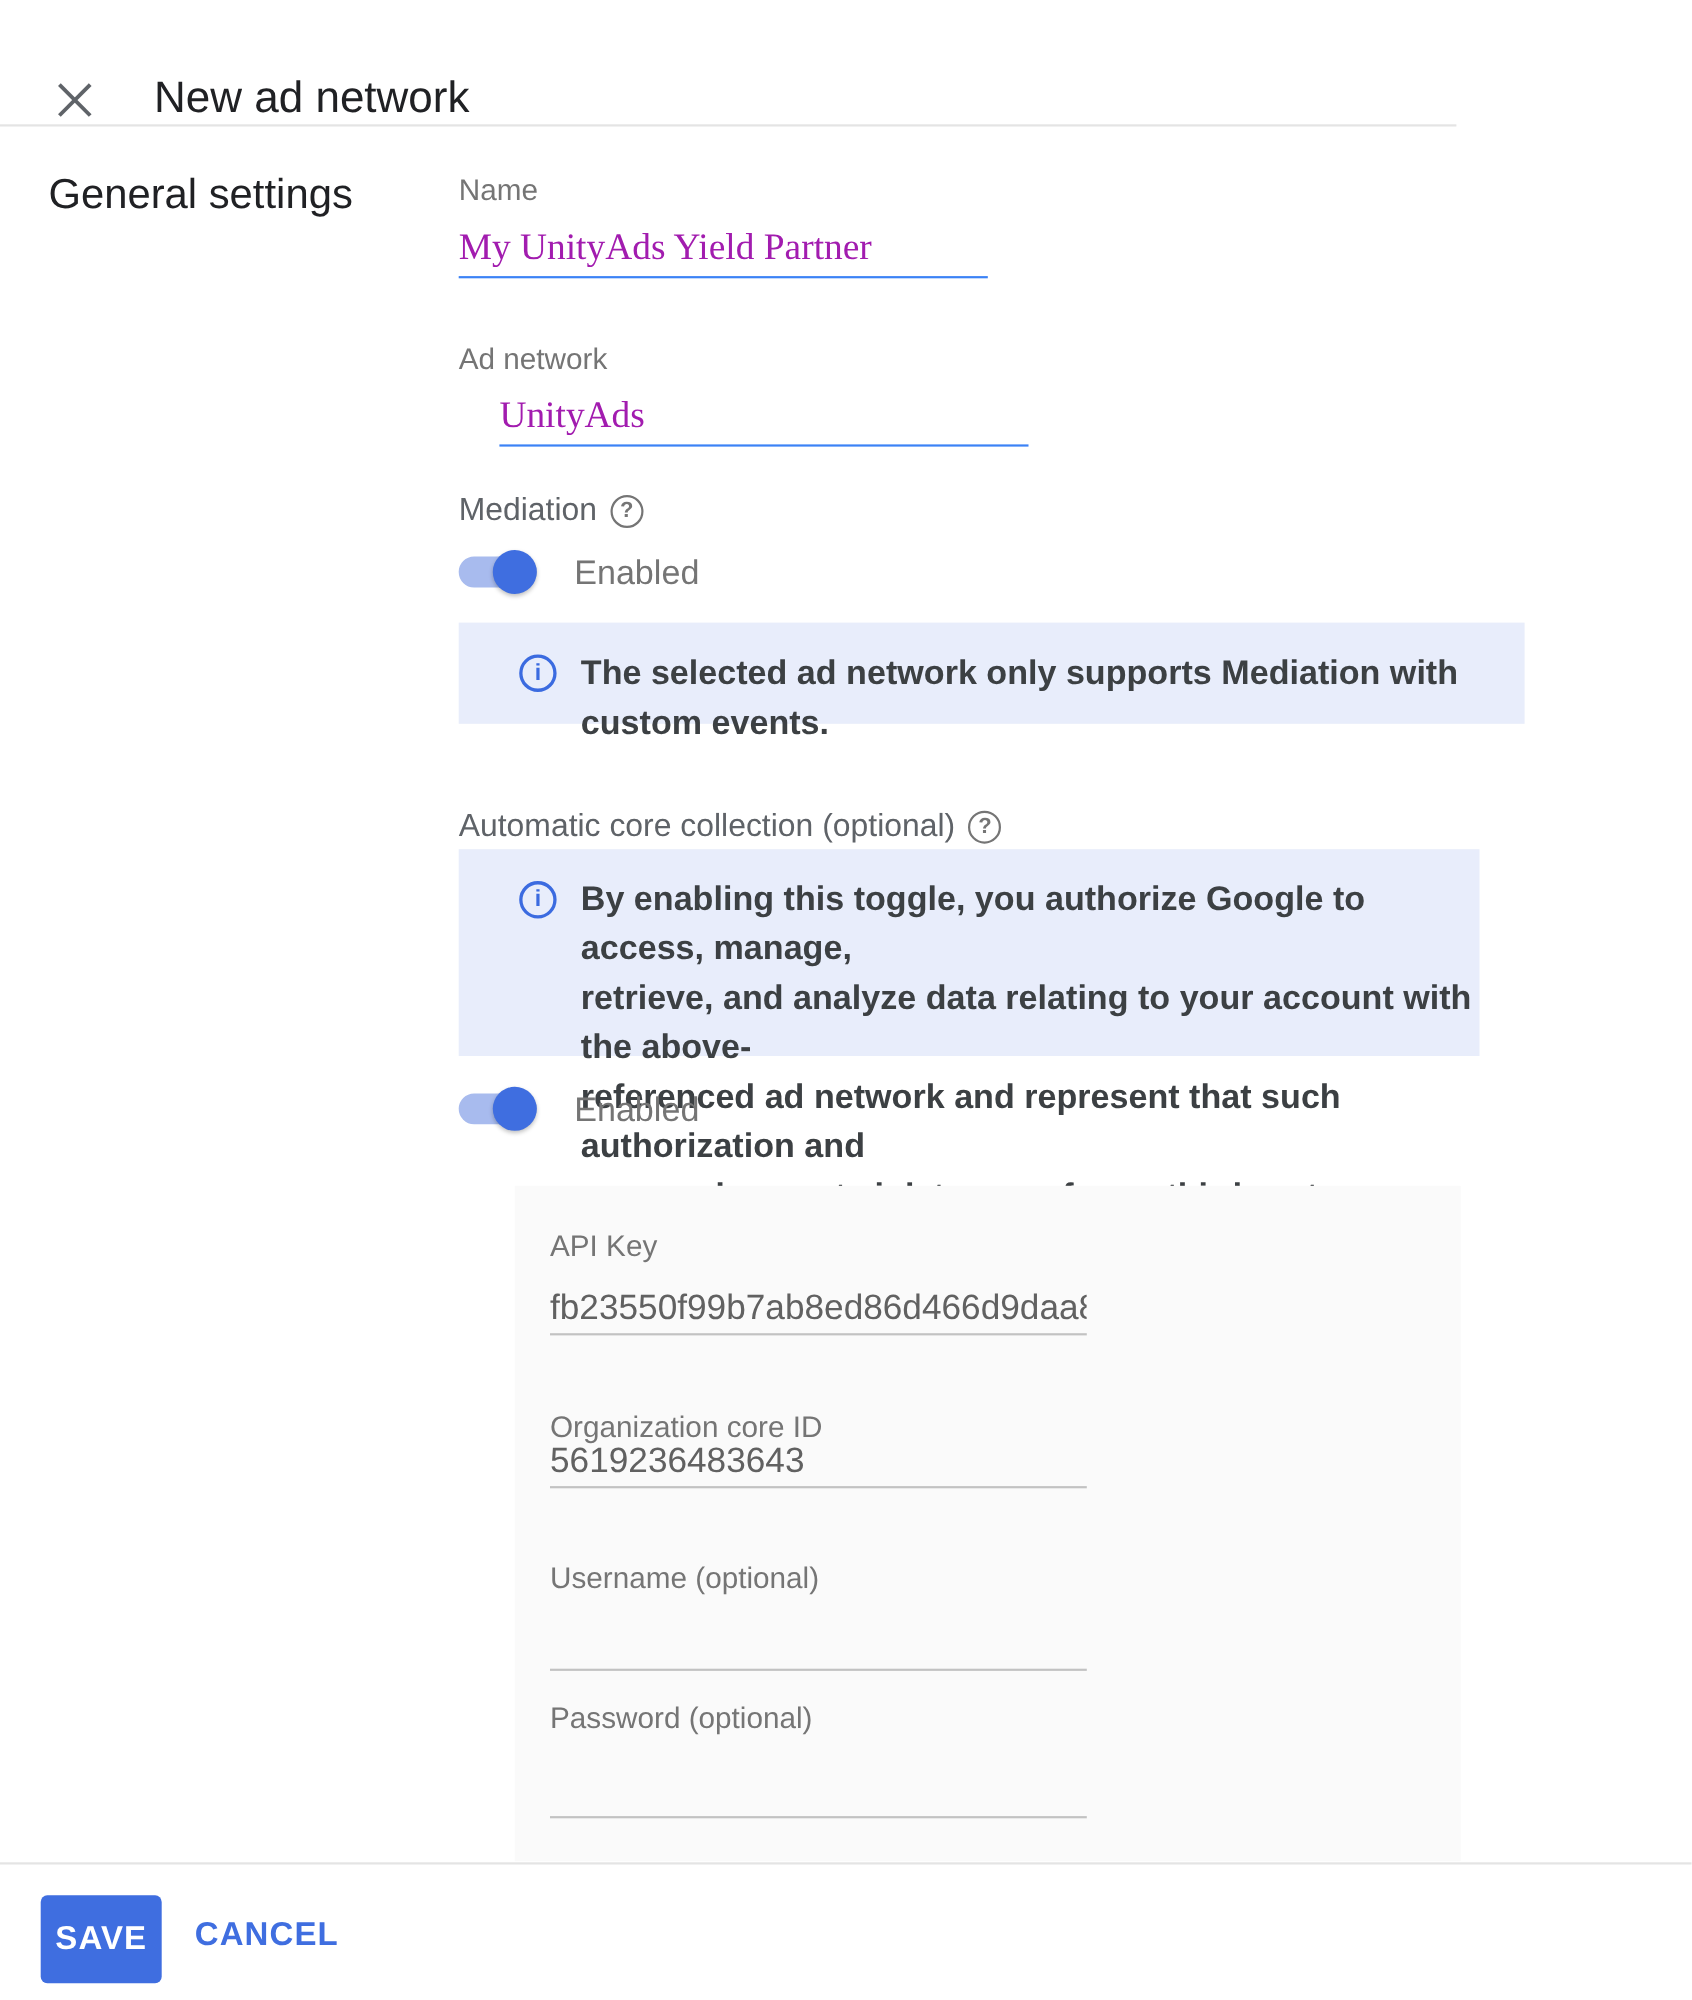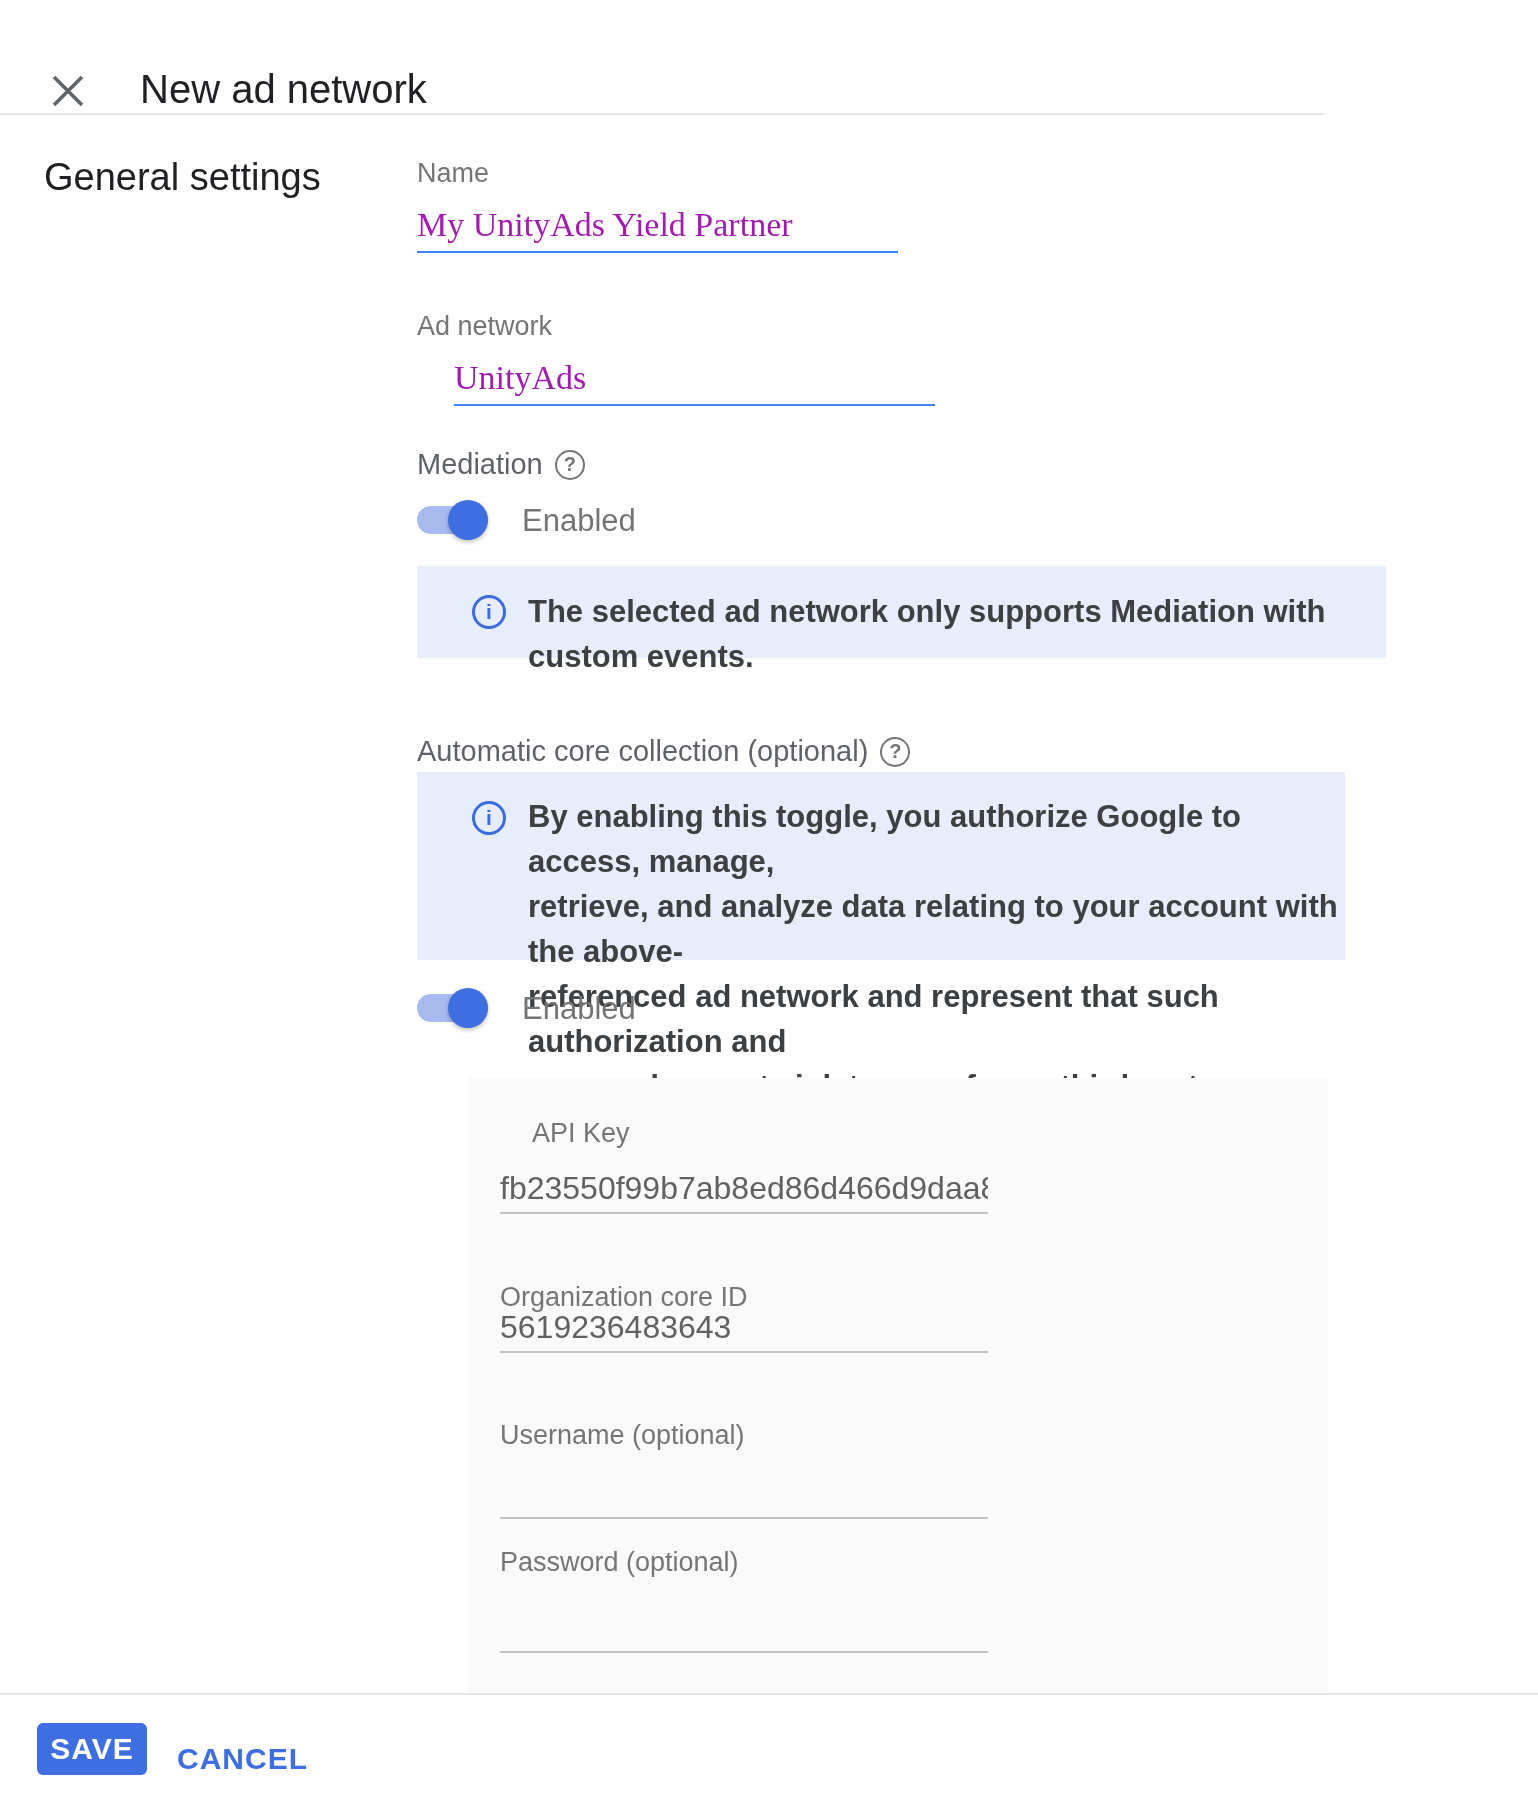--- a/index.html
+++ b/index.html
@@ -51,21 +51,21 @@
   .panel{position:absolute;left:468px;top:1078px;width:860px;height:614px;background:#fafafa;}
   .p-label{position:absolute;left:32px;font-size:27px;color:#757575;white-space:nowrap;}
   .p-input{
     position:absolute;left:32px;width:488px;height:48px;border:none;outline:none;
     border-bottom:2px solid #c2c2c2;background:transparent;padding:0;
     font-family:"Liberation Sans",sans-serif;font-size:32px;color:#616161;
   }
   
   .foot-divider{position:absolute;left:0;top:1693px;width:1538px;height:2px;background:#e4e4e4;}
   .save-btn{
-    position:absolute;left:37px;top:1723px;width:110px;height:52px;
+    position:absolute;left:37px;top:1723px;width:110px;height:80px;
     background:#3f6ee0;border:none;border-radius:6px;cursor:pointer;
     color:#ffffff;font-family:"Liberation Sans",sans-serif;font-size:30px;font-weight:700;letter-spacing:1px;
   }
   .cancel-btn{
     position:absolute;left:177px;top:1742px;background:none;border:none;padding:0;cursor:pointer;
     color:#3f6ee0;font-family:"Liberation Sans",sans-serif;font-size:30px;font-weight:700;letter-spacing:1px;
   }
 </style>
 </head>
 <body>
@@ -120,21 +120,21 @@
     </div>
   </div>
 
   <div class="toggle" style="left:417px;top:994px;" role="switch" aria-checked="true">
     <div class="track"></div>
     <div class="knob"></div>
   </div>
   <span class="toggle-status" style="top:991px;">Enabled</span>
 
   <div class="panel">
-    <label class="p-label" style="top:40px;margin-left:32px;">API Key</label>
+    <label class="p-label" style="top:40px;">API Key</label>
     <input class="p-input" style="top: 86px;" value="fb23550f99b7ab8ed86d466d9daa88e2…">
 
     <label class="p-label" style="top:204px;">Organization core ID</label>
     <input class="p-input" style="top: 225px;" value="5619236483643">
 
     <label class="p-label" style="top:342px;">Username (optional)</label>
     <input class="p-input" style="top: 391px;" value="">
 
     <label class="p-label" style="top:469px;">Password (optional)</label>
     <input class="p-input" style="top: 525px;" value="">

